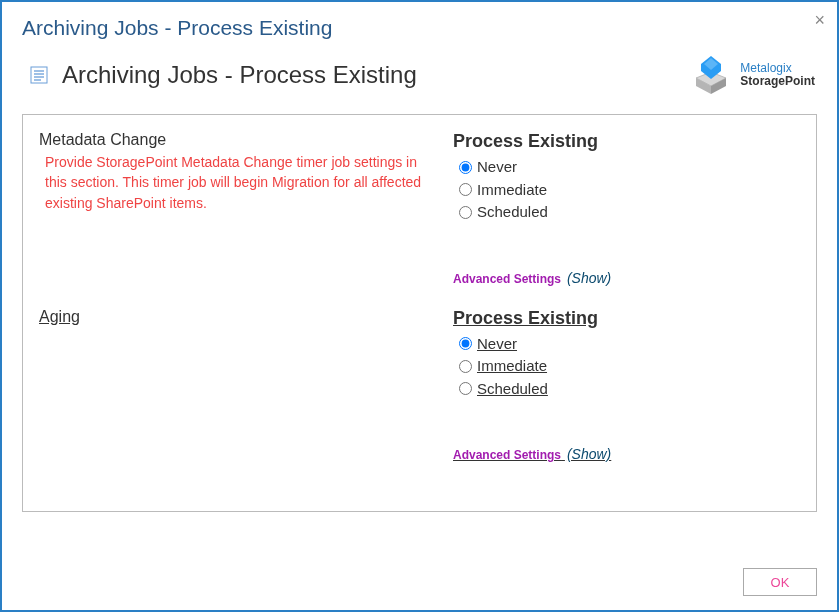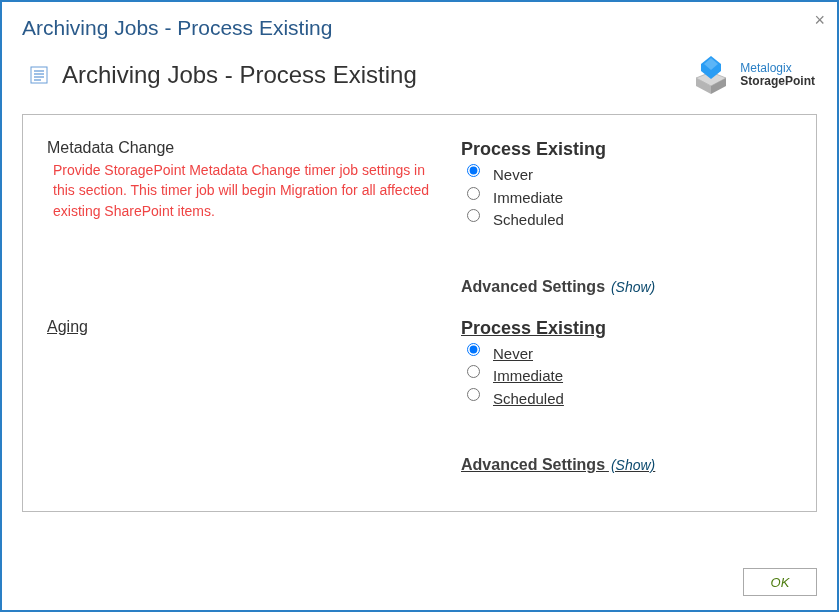--- a/index.html
+++ b/index.html
@@ -75,21 +75,21 @@
     }
     .brand-text .line2 {
       font-size: 12px;
       color: #333;
       font-weight: 700;
     }
     .panel {
       margin: 8px 20px 0 20px;
       border: 1px solid #bbb;
       height: 398px;
-      padding: 16px;
+      padding: 8px;
     }
     .section-row {
       display: flex;
       padding: 4px 4px 0 4px;
     }
     .section-left {
       width: 410px;
       padding: 4px 6px 0 4px;
     }
     .section-left .section-heading {
@@ -109,33 +109,33 @@
       padding: 4px 10px 0 8px;
     }
     .group-label {
       font-weight: 700;
       font-size: 18px;
       color: #333;
       margin-bottom: 4px;
     }
     .radio-row {
       display: flex;
-      align-items: flex-start;
-      gap: 12px;
+      align-items: center;
+      gap: 4px;
       line-height: 1.5;
       font-size: 15px;
     }
     .radio-row input { margin: 0 1px 0 6px; }
     .adv-row {
       margin-top: 46px;
     }
     .adv-label {
       font-weight: 700;
-      font-size: 16px;
-      color: #404040;
+      font-size: 12px;
+      color: #a21caf;
       display: inline;
     }
     .adv-toggle {
       font-style: italic;
       color: #0c4a6e;
       font-size: 14px;
       cursor: pointer;
       margin-left: 2px;
     }
     .footer {
@@ -143,22 +143,21 @@
       bottom: 14px;
       right: 20px;
     }
     .ok-btn {
       width: 74px;
       height: 28px;
       border: 1px solid #aaa;
       background: #fff;
       font-size: 13px;
       cursor: pointer;
-      color: #4d7c0f;
-      font-style: italic;
+      color: #ec4899;
     }
   </style>
 </head>
 <body>
 
 <div class="dialog">
   <div class="close-btn">×</div>
 
   <div class="dialog-title">Archiving Jobs - Process Existing</div>
 

